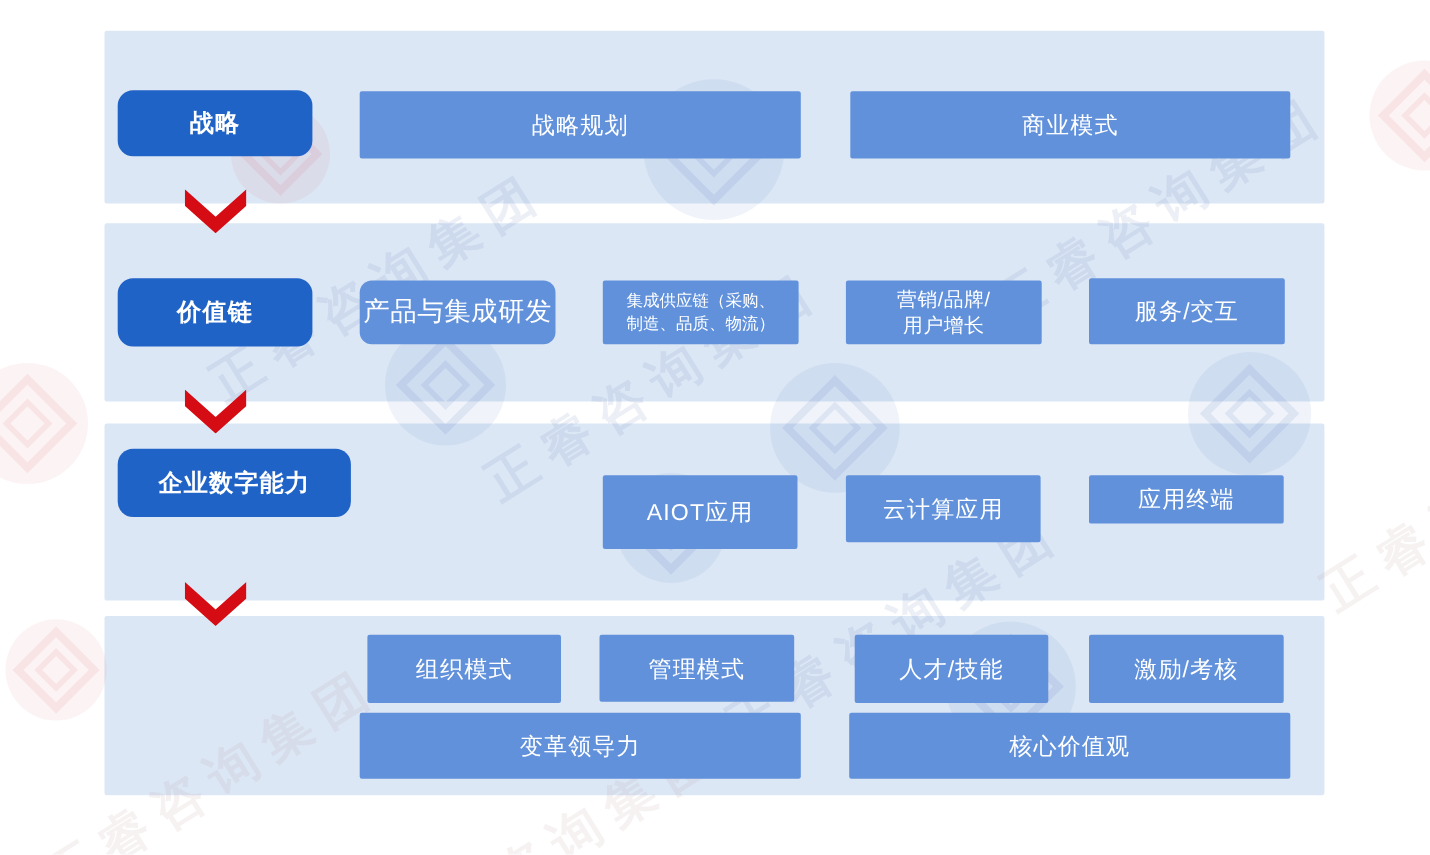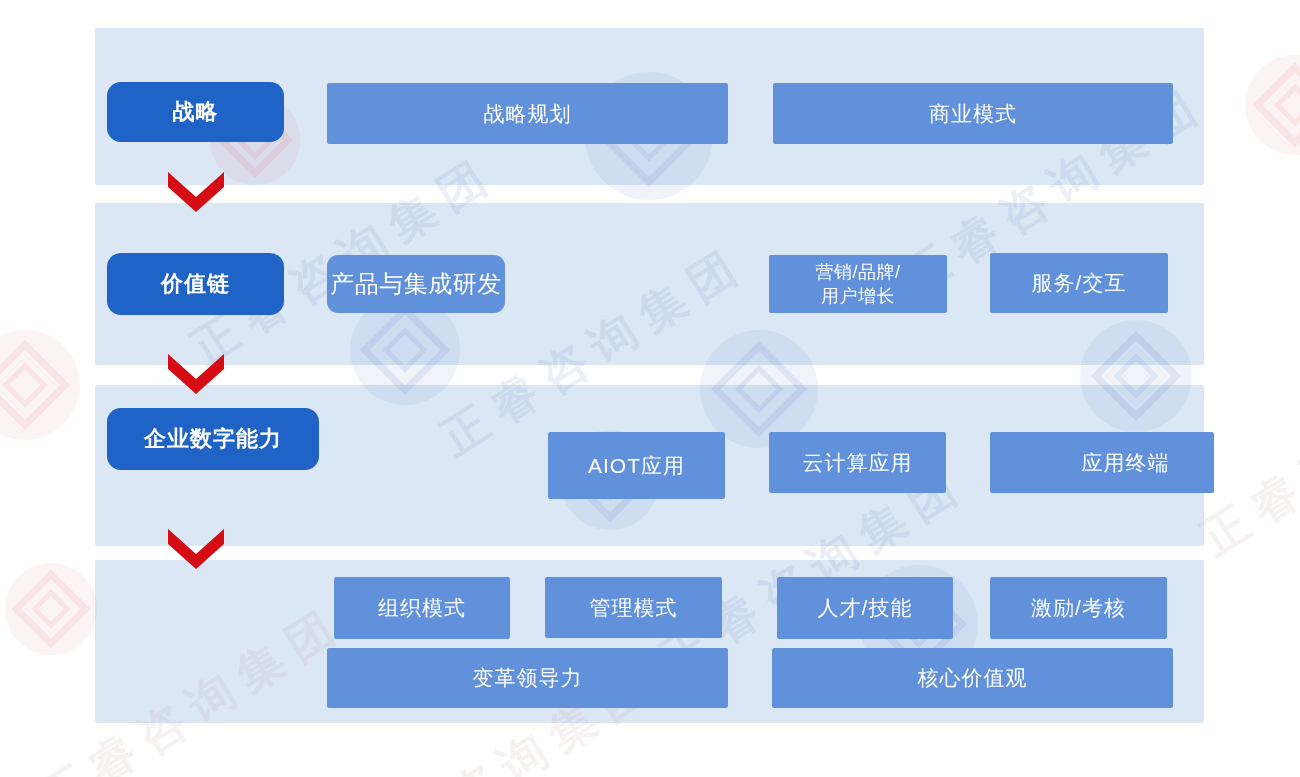--- a/index.html
+++ b/index.html
@@ -122,30 +122,34 @@
   <svg class="chevron" style="left:168px;top:529px;" width="56" height="40" viewBox="0 0 56 40">
       <polygon points="0,0 28,25 56,0 56,15 28,40 0,15" fill="#d50c14"></polygon>
     </svg>
 
   <div class="label-box" style="left:107px;top:82px;width:177px;height:60px;">战略</div>
   <div class="item-box" style="left:327px;top:83px;width:401px;height:61px;">战略规划</div>
   <div class="item-box" style="left:773px;top:83px;width:400px;height:61px;">商业模式</div>
 
   <div class="label-box" style="left:107px;top:253px;width:177px;height:62px;">价值链</div>
   <div class="item-box mid-text" style="left:327px;top:255px;width:178px;height:58px;font-size:24px;border-radius:11px;">产品与集成研发</div>
+  <div class="item-box small-text" style="left:548px;top:255px;width:178px;height:58px;">
+    <span>集成供应链（采购、</span>
+    <span>制造、品质、物流）</span>
+  </div>
   <div class="item-box mid-text" style="left:769px;top:255px;width:178px;height:58px;">
     <span>营销/品牌/</span>
     <span>用户增长</span>
   </div>
   <div class="item-box" style="left:990px;top:253px;width:178px;height:60px;">服务/交互</div>
 
   <div class="label-box" style="left:107px;top:408px;width:212px;height:62px;">企业数字能力</div>
   <div class="item-box" style="left:548px;top:432px;width:177px;height:67px;">AIOT应用</div>
   <div class="item-box" style="left:769px;top:432px;width:177px;height:61px;">云计算应用</div>
-  <div class="item-box" style="left:990px;top:432px;width:177px;height:61px;padding-left:47px;">应用终端</div>
+  <div class="item-box" style="left:990px;top:432px;width:177px;height:44px;">应用终端</div>
 
   <div class="item-box" style="left:334px;top:577px;width:176px;height:62px;">组织模式</div>
   <div class="item-box" style="left:545px;top:577px;width:177px;height:61px;">管理模式</div>
   <div class="item-box" style="left:777px;top:577px;width:176px;height:62px;">人才/技能</div>
   <div class="item-box" style="left:990px;top:577px;width:177px;height:62px;">激励/考核</div>
   <div class="item-box" style="left:327px;top:648px;width:401px;height:60px;text-align:center;">变革领导力</div>
   <div class="item-box" style="left:772px;top:648px;width:401px;height:60px;">核心价值观</div>
 
 </div>
 

